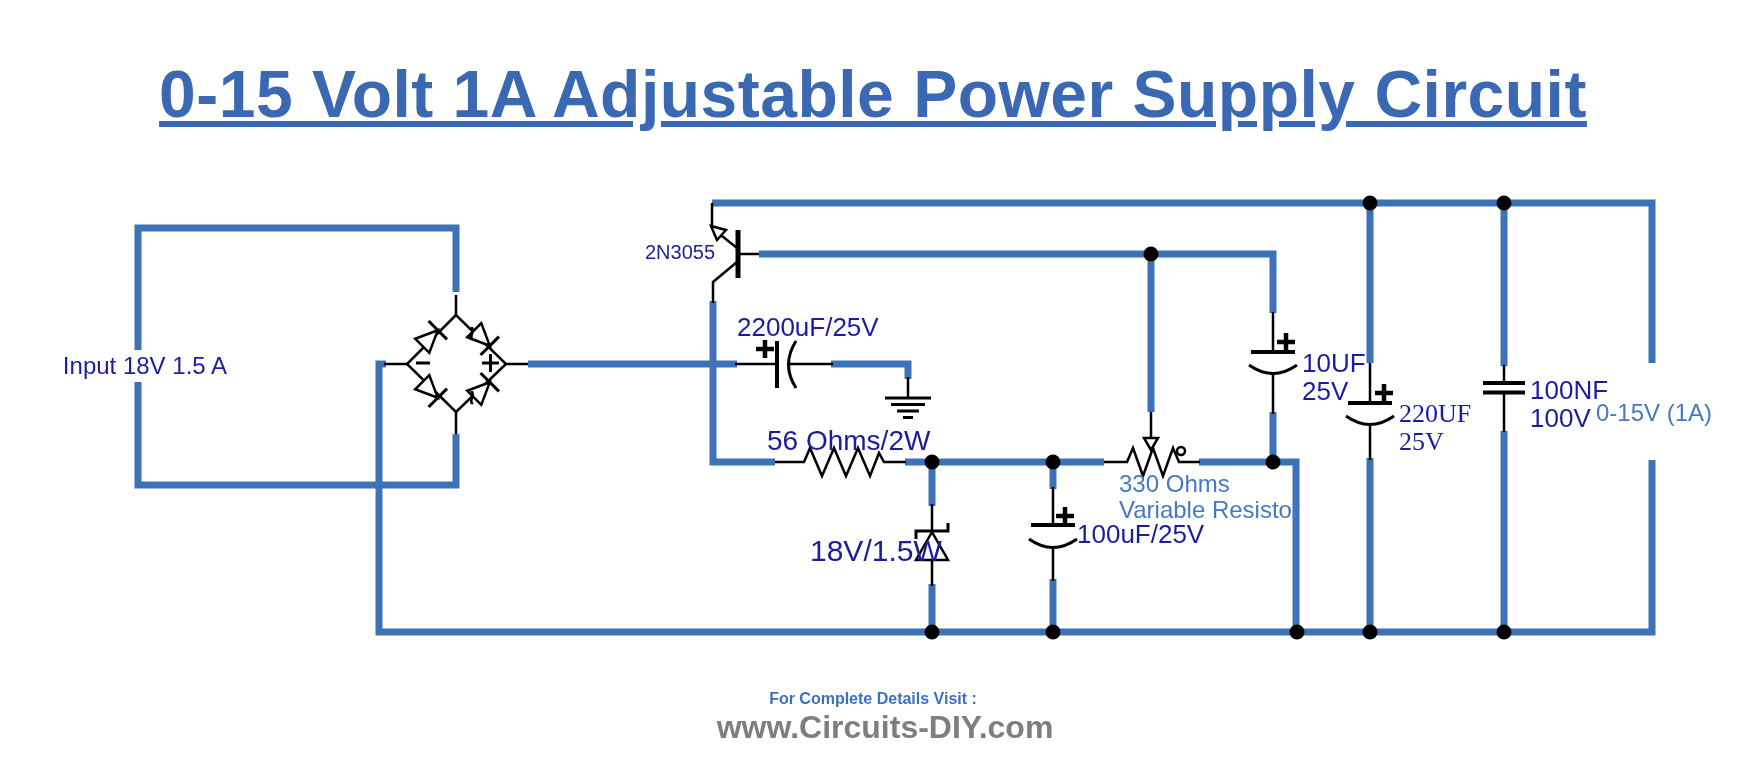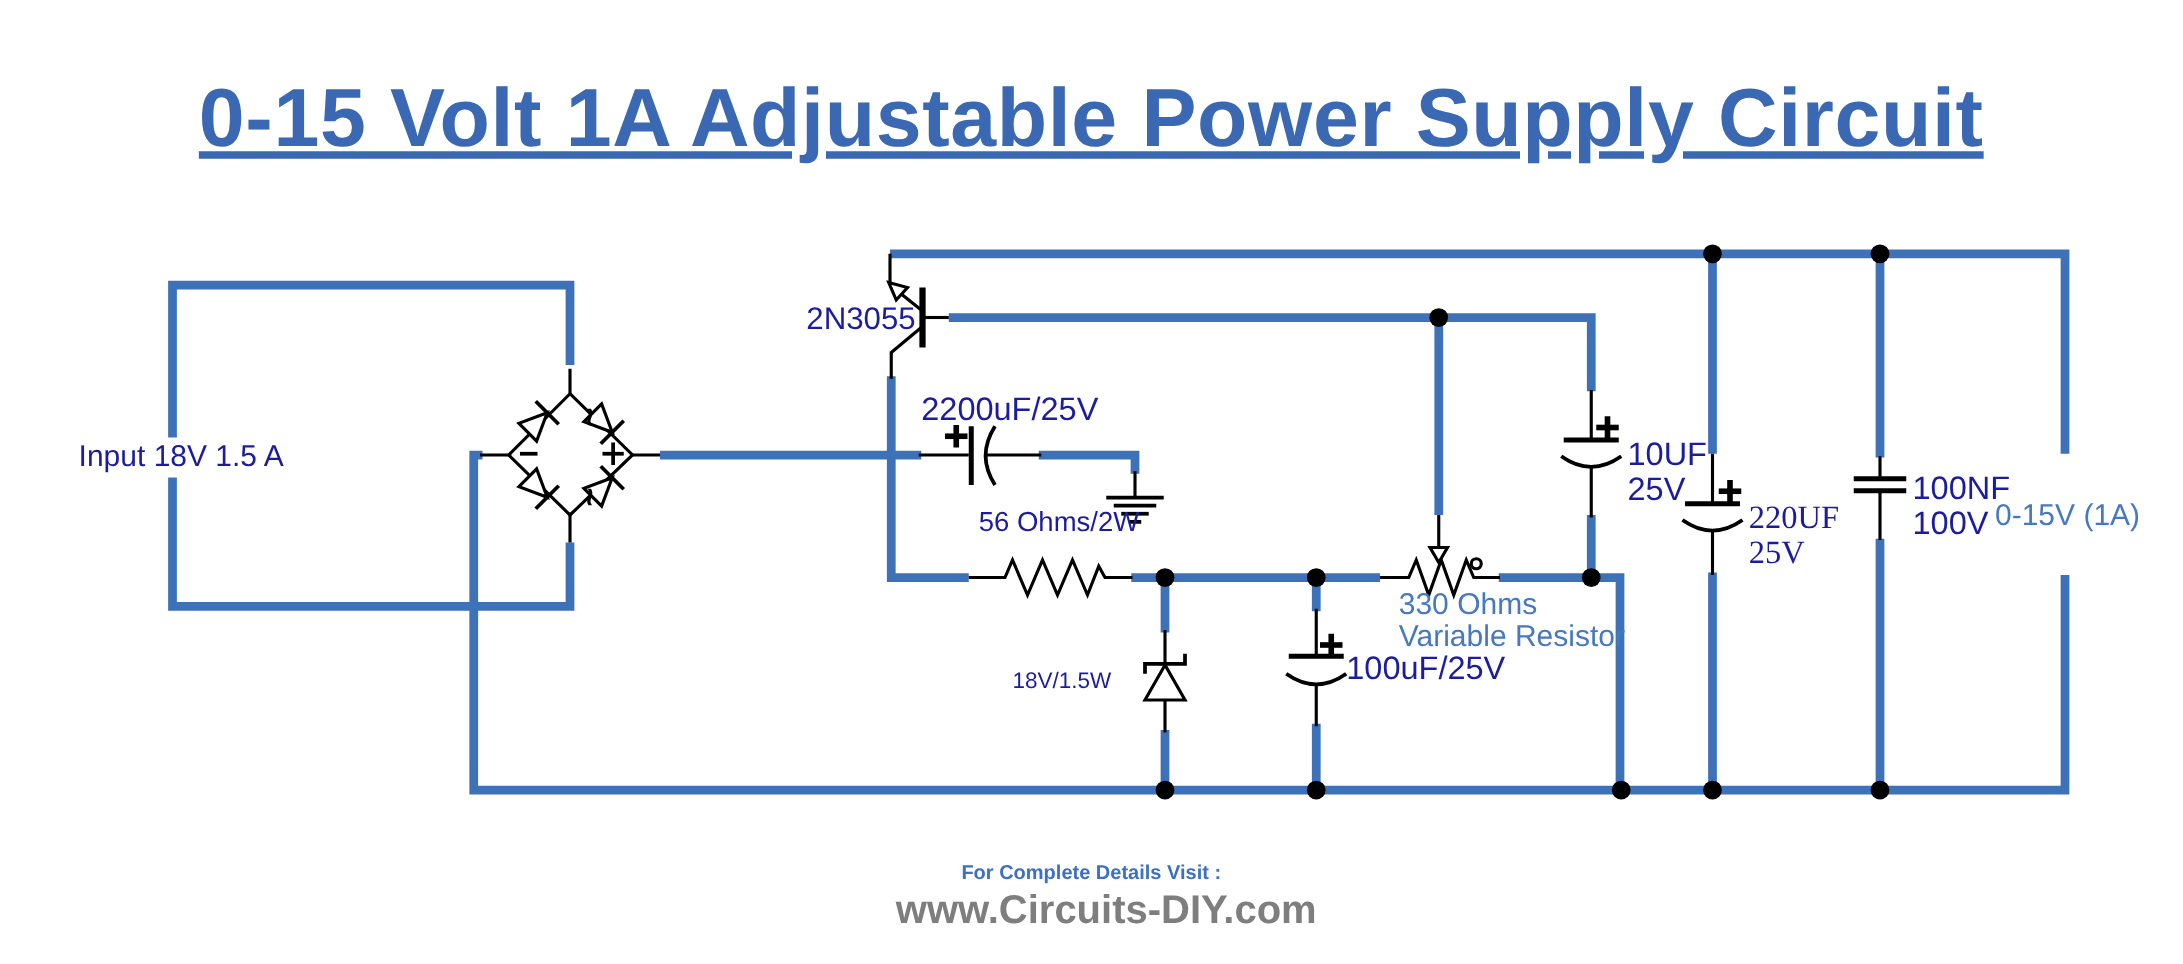--- a/index.html
+++ b/index.html
@@ -188,27 +188,27 @@
       <circle class="dot" cx="1504" cy="632" r="7.5"></circle>
     </g>
   </svg>
 
   <div class="page-title">0-15 Volt 1A Adjustable Power Supply Circuit</div>
 
   <div class="lbl center xfmr-label" style="font-size:24px;">
     <div>Input 18V 1.5 A</div>
   </div>
 
-  <div class="lbl" style="left:645px;top:241px;font-size:25px;">2N3055</div>
+  <div class="lbl" style="left:645px;top:241px;font-size:20px;">2N3055</div>
 
   <div class="lbl" style="left:737px;top:312px;font-size:26px;">2200uF/25V</div>
 
-  <div class="lbl" style="left:767px;top:405px;font-size:22px;margin-left:16px;">56 Ohms/2W</div>
-
-  <div class="lbl" style="left:810px;top:534px;font-size:18px;">18V/1.5W</div>
+  <div class="lbl" style="left:767px;top:425px;font-size:28px;">56 Ohms/2W</div>
+
+  <div class="lbl" style="left:810px;top:534px;font-size:30px;">18V/1.5W</div>
 
   <div class="lbl" style="left:1077px;top:519px;font-size:26px;">100uF/25V</div>
 
   <div class="steel" style="position:absolute;left:1119px;top:471px;line-height:26px;white-space:nowrap;">
     <div>330 Ohms</div>
     <div>Variable Resistor</div>
   </div>
 
   <div class="lbl" style="left:1302px;top:349px;font-size:26px;line-height:28px;">
     <div>10UF</div>

